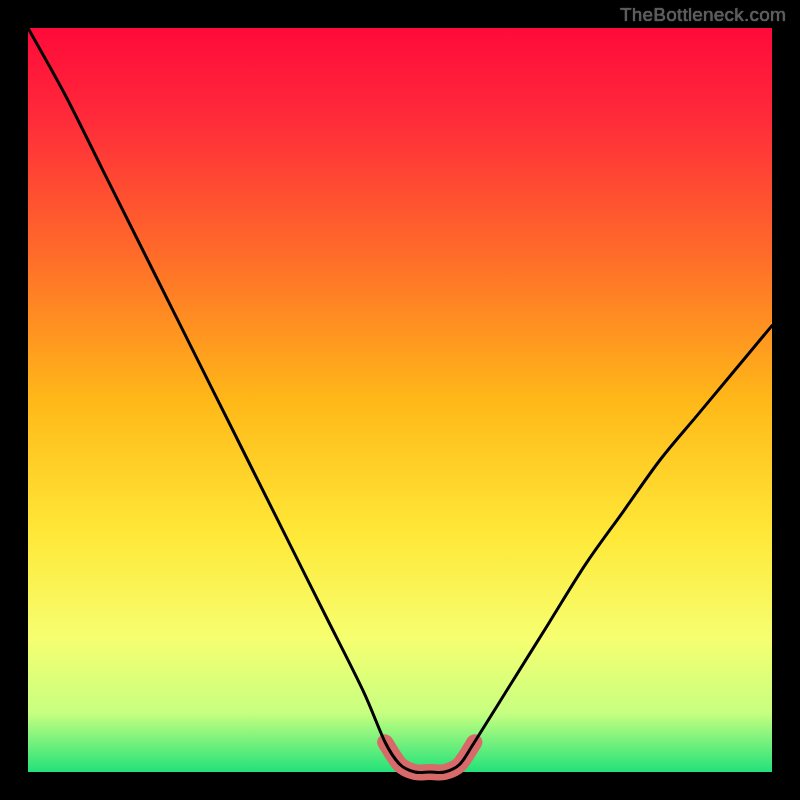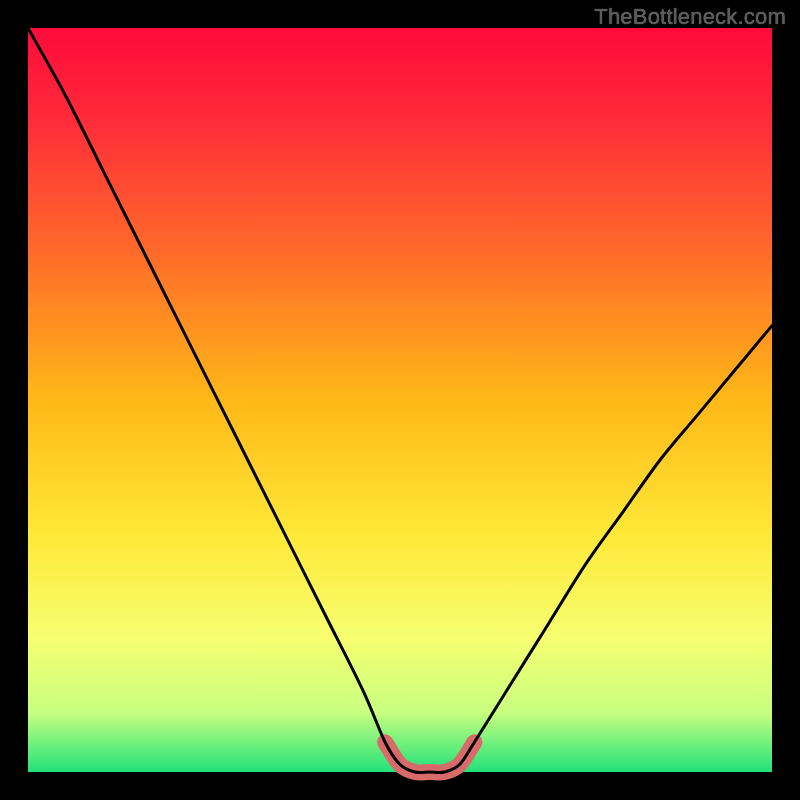--- a/index.html
+++ b/index.html
@@ -11,21 +11,21 @@
   .stage {
     position: relative;
     width: 800px;
     height: 800px;
   }
   .watermark {
     position: absolute;
     top: 4px;
     right: 14px;
     color: #5b5b5b;
-    font-size: 22px;
+    font-size: 19px;
     letter-spacing: 0.2px;
     font-weight: 500;
     text-shadow: 0 0 1px rgba(255,255,255,0.6);
   }
   svg { display: block; }
 </style>
 </head>
 <body>
 
 <div class="stage">

